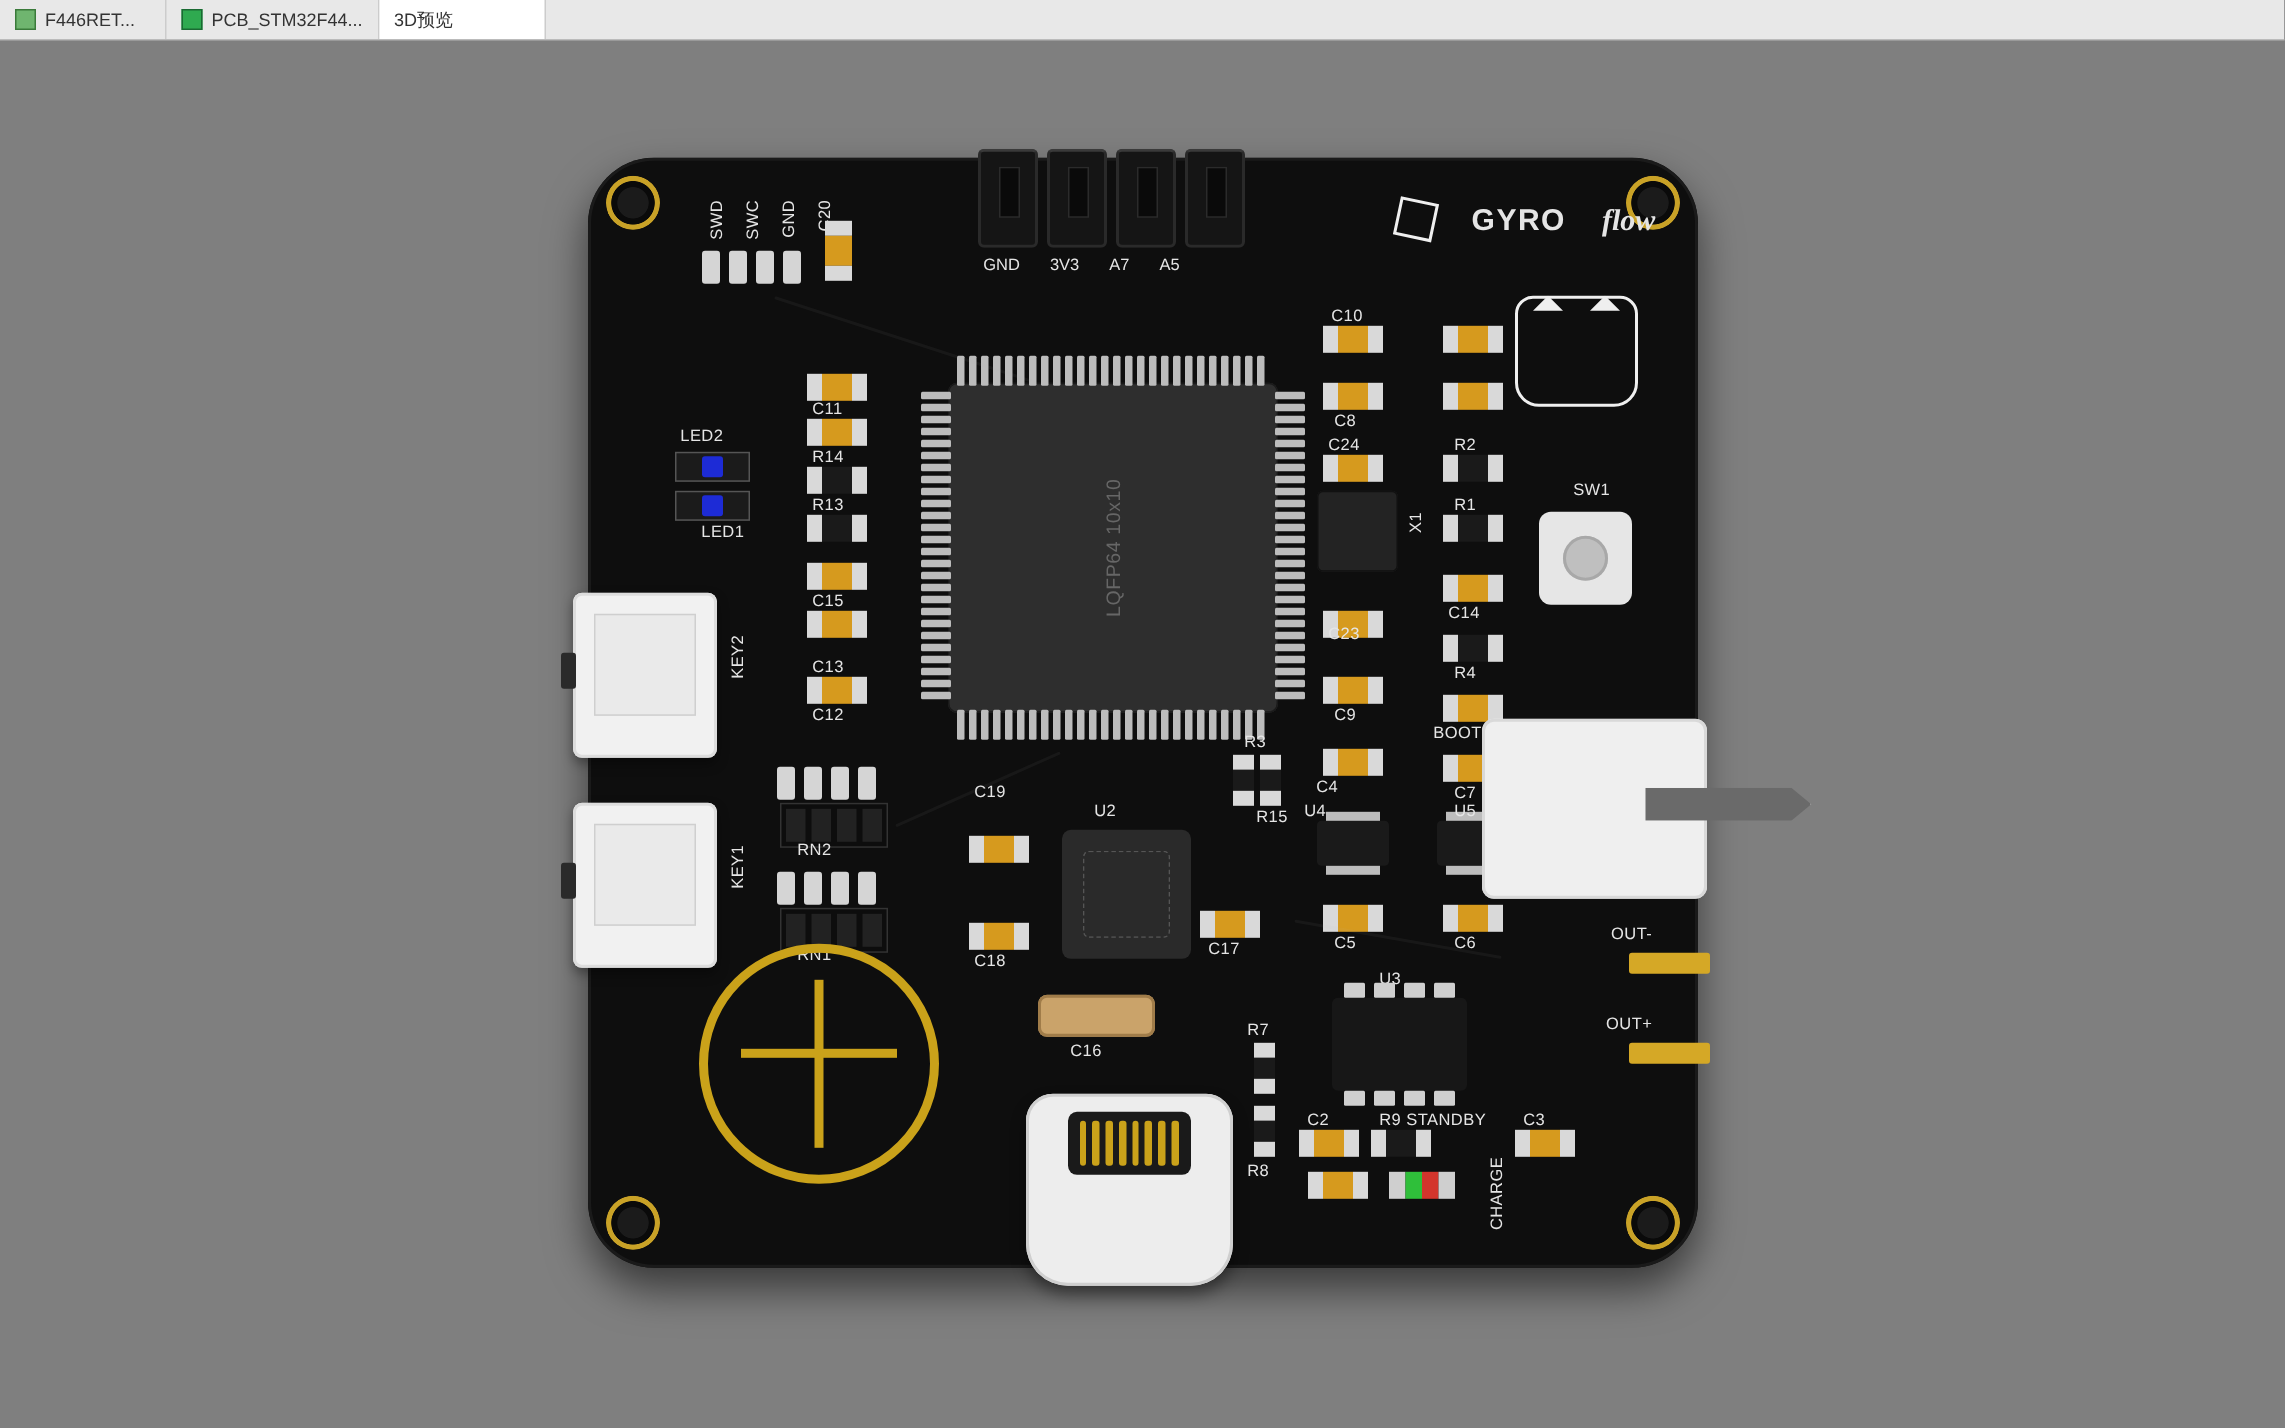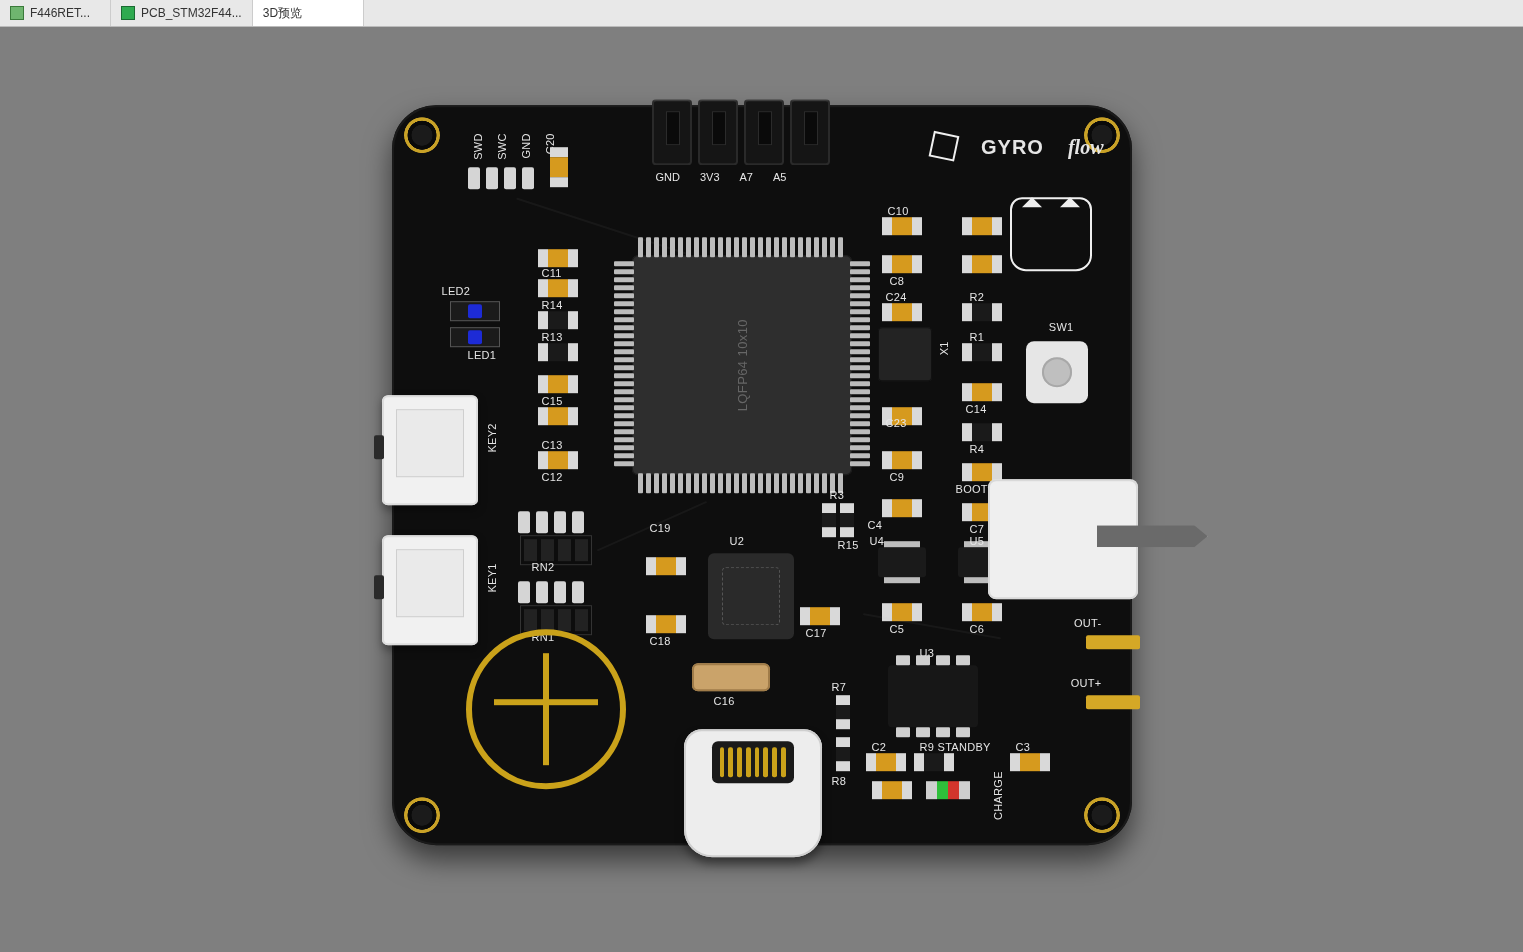--- a/index.html
+++ b/index.html
@@ -153,21 +153,21 @@
         <div class="t2"></div>
       </div>
 
     <div class="brand">
       <span class="cube"></span>
       <span class="g">GYRO</span>
       <span class="f">flow</span>
     </div>
     <div class="cat"></div>
 
-    <span class="silk" style="left:50px;top:180px">LED2</span>
+    <span class="silk" style="left:62px;top:180px">LED2</span>
     <div class="led" style="left:58px;top:196px">
         <i></i>
       </div>
     <div class="led" style="left:58px;top:222px">
         <i></i>
       </div>
     <span class="silk" style="left:76px;top:244px">LED1</span>
 
     <div class="smd" style="left:146px;top:144px">
         <div class="t"></div>
@@ -434,21 +434,21 @@
         <div class="t"></div>
         <div class="b"></div>
         <div class="t2"></div>
       </div>
     <span class="silk" style="left:498px;top:366px">C9</span>
     <div class="smd" style="left:490px;top:394px">
         <div class="t"></div>
         <div class="b"></div>
         <div class="t2"></div>
       </div>
-    <span class="silk" style="left:476px;top:414px">C4</span>
+    <span class="silk" style="left:486px;top:414px">C4</span>
     <div class="sot" style="left:486px;top:442px"></div>
     <span class="silk" style="left:478px;top:430px">U4</span>
     <div class="smd" style="left:490px;top:498px">
         <div class="t"></div>
         <div class="b"></div>
         <div class="t2"></div>
       </div>
     <span class="silk" style="left:498px;top:518px">C5</span>
 
     <div class="smd" style="left:570px;top:112px">

